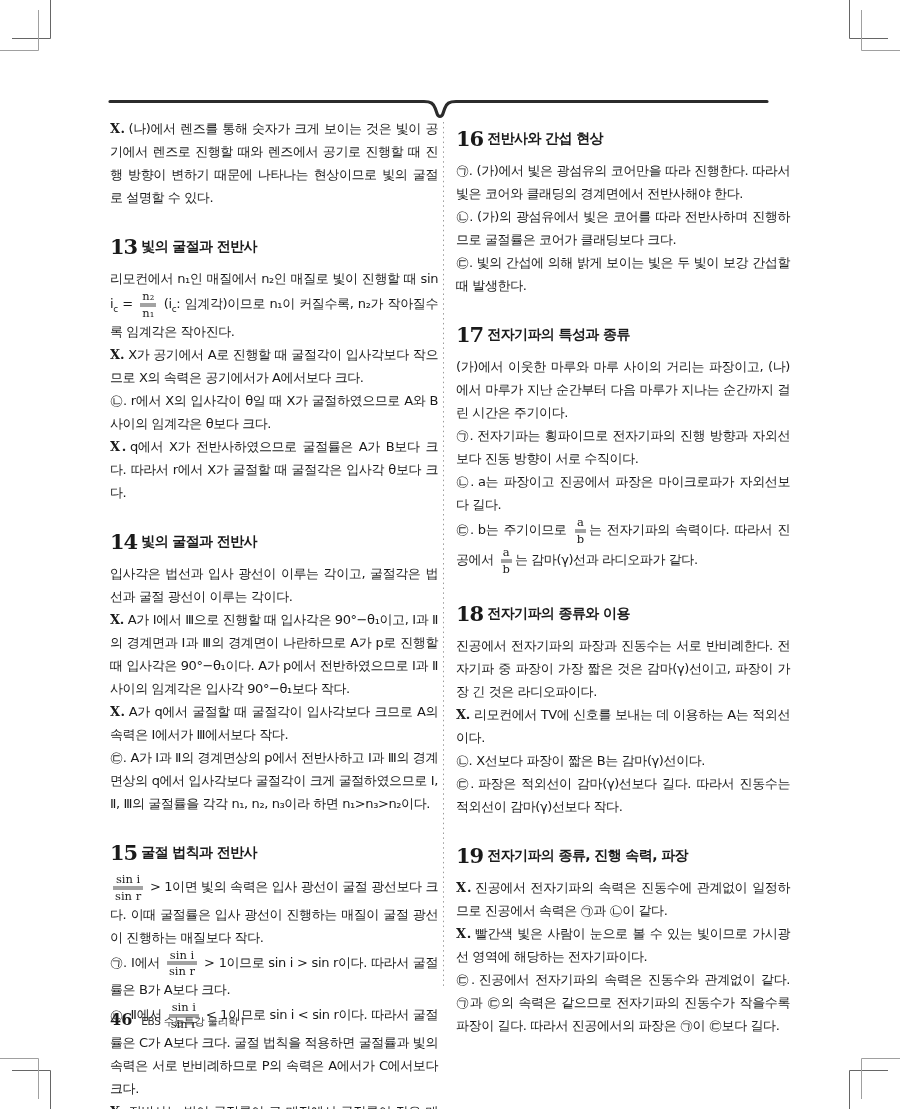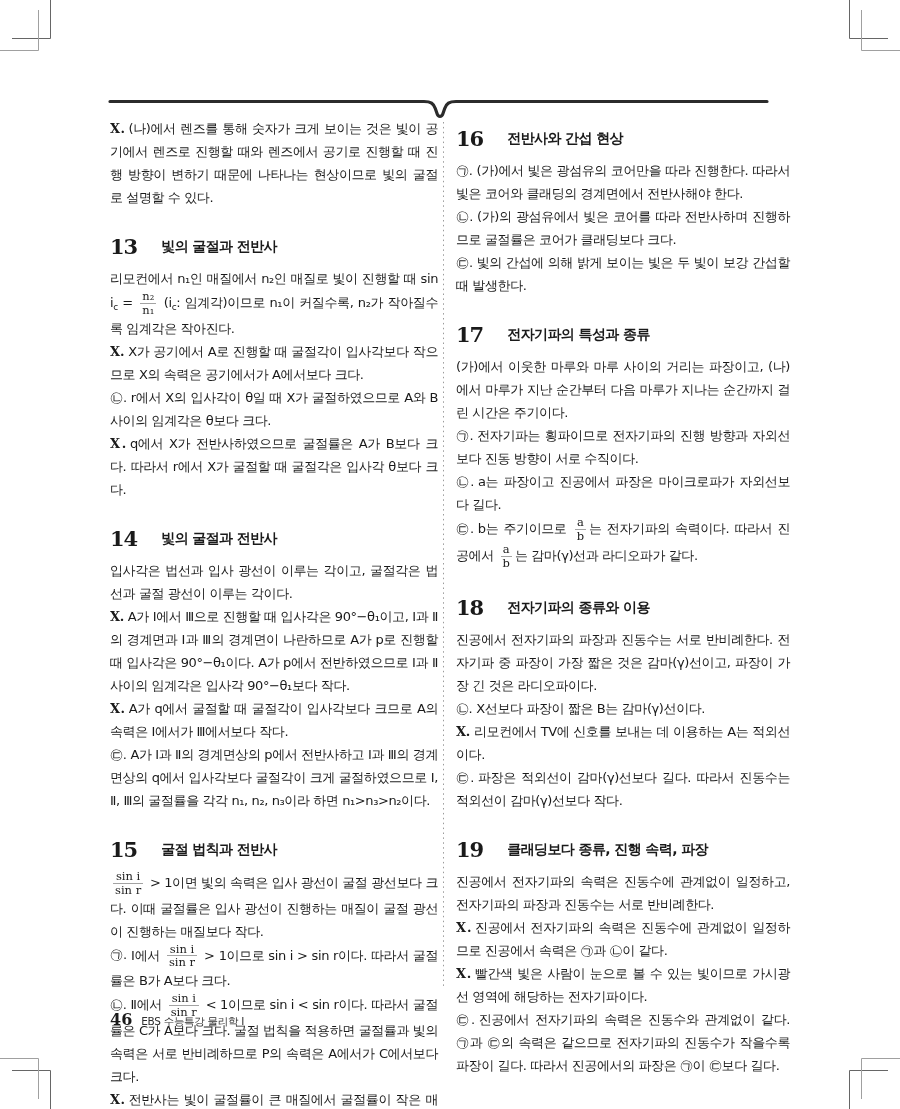--- a/index.html
+++ b/index.html
@@ -5,36 +5,36 @@
   html,body{margin:0;padding:0;}
   body{
     width:900px;height:1109px;background:#ffffff;position:relative;overflow:hidden;
     font-family:"DejaVu Sans","Liberation Sans",sans-serif;color:#1a1a1a;
   }
   .page{position:absolute;inset:0;}
   svg.decor{position:absolute;top:0;left:0;pointer-events:none;}
   .col{position:absolute;top:117px;text-align:justify;font-size:13px;line-height:23px;letter-spacing:-0.4px;}
   .col-left{left:110px;width:328px;}
   .col-right{left:456px;width:334px;}
-  .sec-head{display:flex;align-items:flex-end;gap:24px;margin:26px 0 9px 0;}
+  .sec-head{display:flex;align-items:flex-end;gap:4px;margin:26px 0 9px 0;}
   .sec:first-child > .sec-head{margin-top:10px;}
   .sec-num{font-size:21px;font-weight:700;letter-spacing:-1px;font-family:"DejaVu Serif","Liberation Serif",serif;}
   .sec-title{font-size:14px;font-weight:700;letter-spacing:-0.6px;}
   p.blk{margin:0;}
   .marker{margin-right:4px;}
   .marker.wrong{font-family:"DejaVu Serif","Liberation Serif",serif;font-weight:700;}
   .marker.correct{font-weight:400;}
   sub{font-size:9px;line-height:0;}
   .frac{
     display:inline-block;vertical-align:middle;text-align:center;margin:0 3px;
     font-family:"DejaVu Serif","Liberation Serif",serif;
     font-size:11.5px;line-height:1.12;letter-spacing:0;
   }
   .frac .num{display:block;padding:0 2px;}
-  .frac .den{display:block;border-top:1px solid #a3a3a3;padding:0 2px;}
+  .frac .den{display:block;border-top:4px solid #a3a3a3;padding:0 2px;}
   .footer{position:absolute;left:110px;top:1010px;display:flex;align-items:baseline;gap:9px;}
   .page-num{font-size:16px;font-weight:700;font-family:"DejaVu Serif","Liberation Serif",serif;}
   .book-title{font-size:10.5px;color:#2e2e2e;letter-spacing:-0.3px;}
 </style>
 </head>
 <body>
 
 <div class="page">
 
   <svg class="decor" width="900" height="1109" viewBox="0 0 900 1109">
@@ -107,30 +107,29 @@
         <p class="blk"><span class="marker correct">㉠.</span><span class="seg">전자기파는 횡파이므로 전자기파의 진행 방향과 자외선보다 진동 방향이 서로 수직이다.</span></p>
         <p class="blk"><span class="marker correct">㉡.</span><span class="seg">a는 파장이고 진공에서 파장은 마이크로파가 자외선보다 길다.</span></p>
         <p class="blk"><span class="marker correct">㉢.</span><span class="seg">b는 주기이므로 </span><span class="frac"><span class="num">a</span><span class="den">b</span></span><span class="seg">는 전자기파의 속력이다. 따라서 진공에서 </span><span class="frac"><span class="num">a</span><span class="den">b</span></span><span class="seg">는 감마(γ)선과 라디오파가 같다.</span></p>
       </section>
       <section class="sec">
         <div class="sec-head">
           <span class="sec-num">18</span>
           <span class="sec-title">전자기파의 종류와 이용</span>
         </div>
         <p class="blk"><span class="seg">진공에서 전자기파의 파장과 진동수는 서로 반비례한다. 전자기파 중 파장이 가장 짧은 것은 감마(γ)선이고, 파장이 가장 긴 것은 라디오파이다.</span></p>
+        <p class="blk"><span class="marker wrong">Ⅹ.</span><span class="seg">리모컨에서 TV에 신호를 보내는 데 이용하는 A는 적외선이다.</span></p>
         <p class="blk"><span class="marker correct">㉡.</span><span class="seg">X선보다 파장이 짧은 B는 감마(γ)선이다.</span></p>
-        <p class="blk"><span class="marker wrong">Ⅹ.</span><span class="seg">리모컨에서 TV에 신호를 보내는 데 이용하는 A는 적외선이다.</span></p>
         <p class="blk"><span class="marker correct">㉢.</span><span class="seg">파장은 적외선이 감마(γ)선보다 길다. 따라서 진동수는 적외선이 감마(γ)선보다 작다.</span></p>
       </section>
       <section class="sec">
         <div class="sec-head">
           <span class="sec-num">19</span>
-          <span class="sec-title">클래딩보다 종류, 진행 속력, 파장</span>
+          <span class="sec-title">전자기파의 종류, 진행 속력, 파장</span>
         </div>
-        <p class="blk"><span class="seg">진공에서 전자기파의 속력은 진동수에 관계없이 일정하고, 전자기파의 파장과 진동수는 서로 반비례한다.</span></p>
         <p class="blk"><span class="marker wrong">Ⅹ.</span><span class="seg">진공에서 전자기파의 속력은 진동수에 관계없이 일정하므로 진공에서 속력은 ㉠과 ㉡이 같다.</span></p>
         <p class="blk"><span class="marker wrong">Ⅹ.</span><span class="seg">빨간색 빛은 사람이 눈으로 볼 수 있는 빛이므로 가시광선 영역에 해당하는 전자기파이다.</span></p>
         <p class="blk"><span class="marker correct">㉢.</span><span class="seg">진공에서 전자기파의 속력은 진동수와 관계없이 같다. ㉠과 ㉢의 속력은 같으므로 전자기파의 진동수가 작을수록 파장이 길다. 따라서 진공에서의 파장은 ㉠이 ㉢보다 길다.</span></p>
       </section>
     </main>
 
   <footer class="footer">
     <span class="page-num">46</span>
     <span class="book-title">EBS 수능특강 물리학 I</span>
   </footer>

